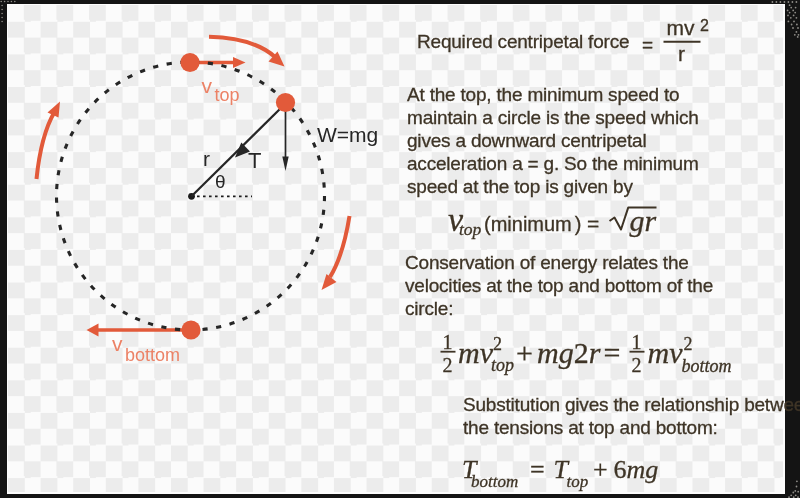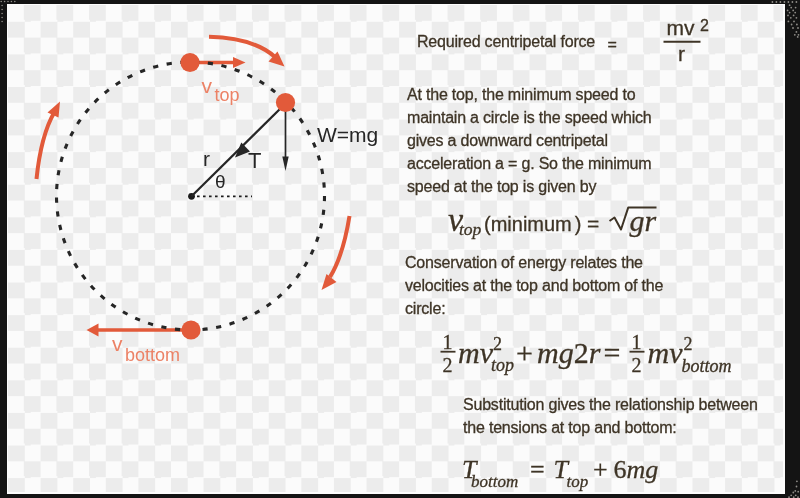--- a/index.html
+++ b/index.html
@@ -2,21 +2,21 @@
 <html><head>
 <meta charset="utf-8">
 <style>
   html,body{margin:0;padding:0;}
   body{width:800px;height:498px;background:#141414;overflow:hidden;position:relative;
        font-family:"Liberation Sans",sans-serif;}
   #content{position:absolute;left:7px;top:4px;width:775px;height:487px;
     border:solid #fdfdfd;border-width:1px 2px 2px 1px;
     background:repeating-conic-gradient(#ececec 0% 25%, #fbfbfb 0% 50%);
     background-size:32.6px 32.6px;}
-  .txt{position:absolute;color:#3e3426;font-size:16px;line-height:23px;-webkit-text-stroke:0.3px #3e3426;
+  .txt{position:absolute;color:#3e3426;font-size:19px;line-height:23px;-webkit-text-stroke:0.3px #3e3426;
        letter-spacing:-0.2px;white-space:nowrap;}
   svg{position:absolute;left:0;top:0;}
 </style>
 </head>
 <body>
 <div id="content"></div>
 
 <svg width="800" height="498" viewBox="0 0 800 498">
 
   <circle cx="1.2" cy="1.5" r="0.8" fill="#8f8d88"></circle>

